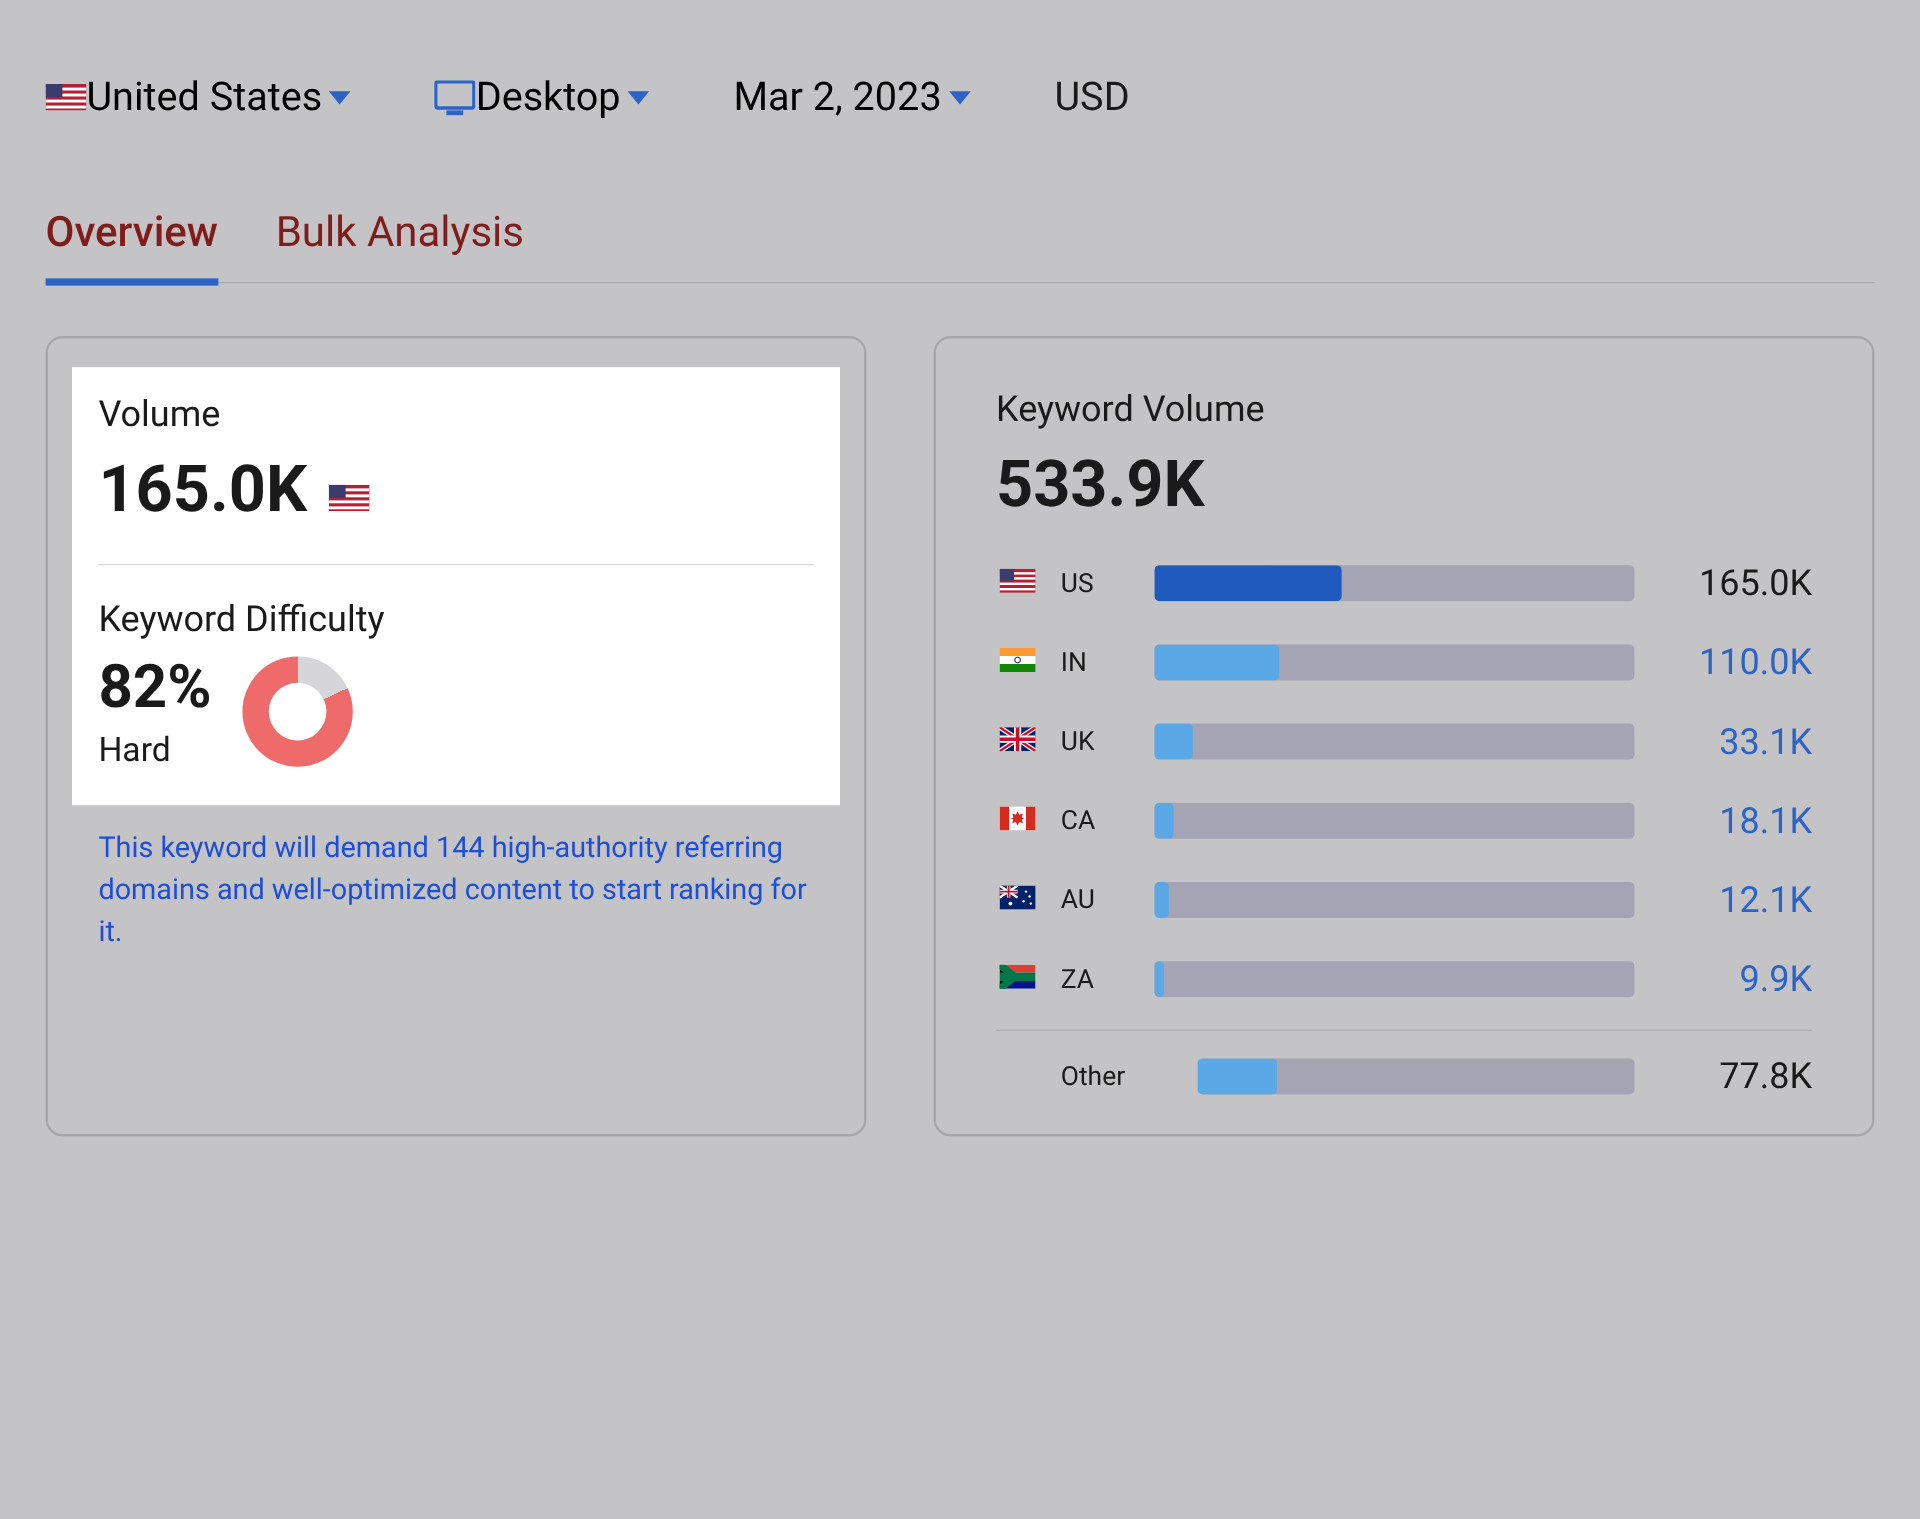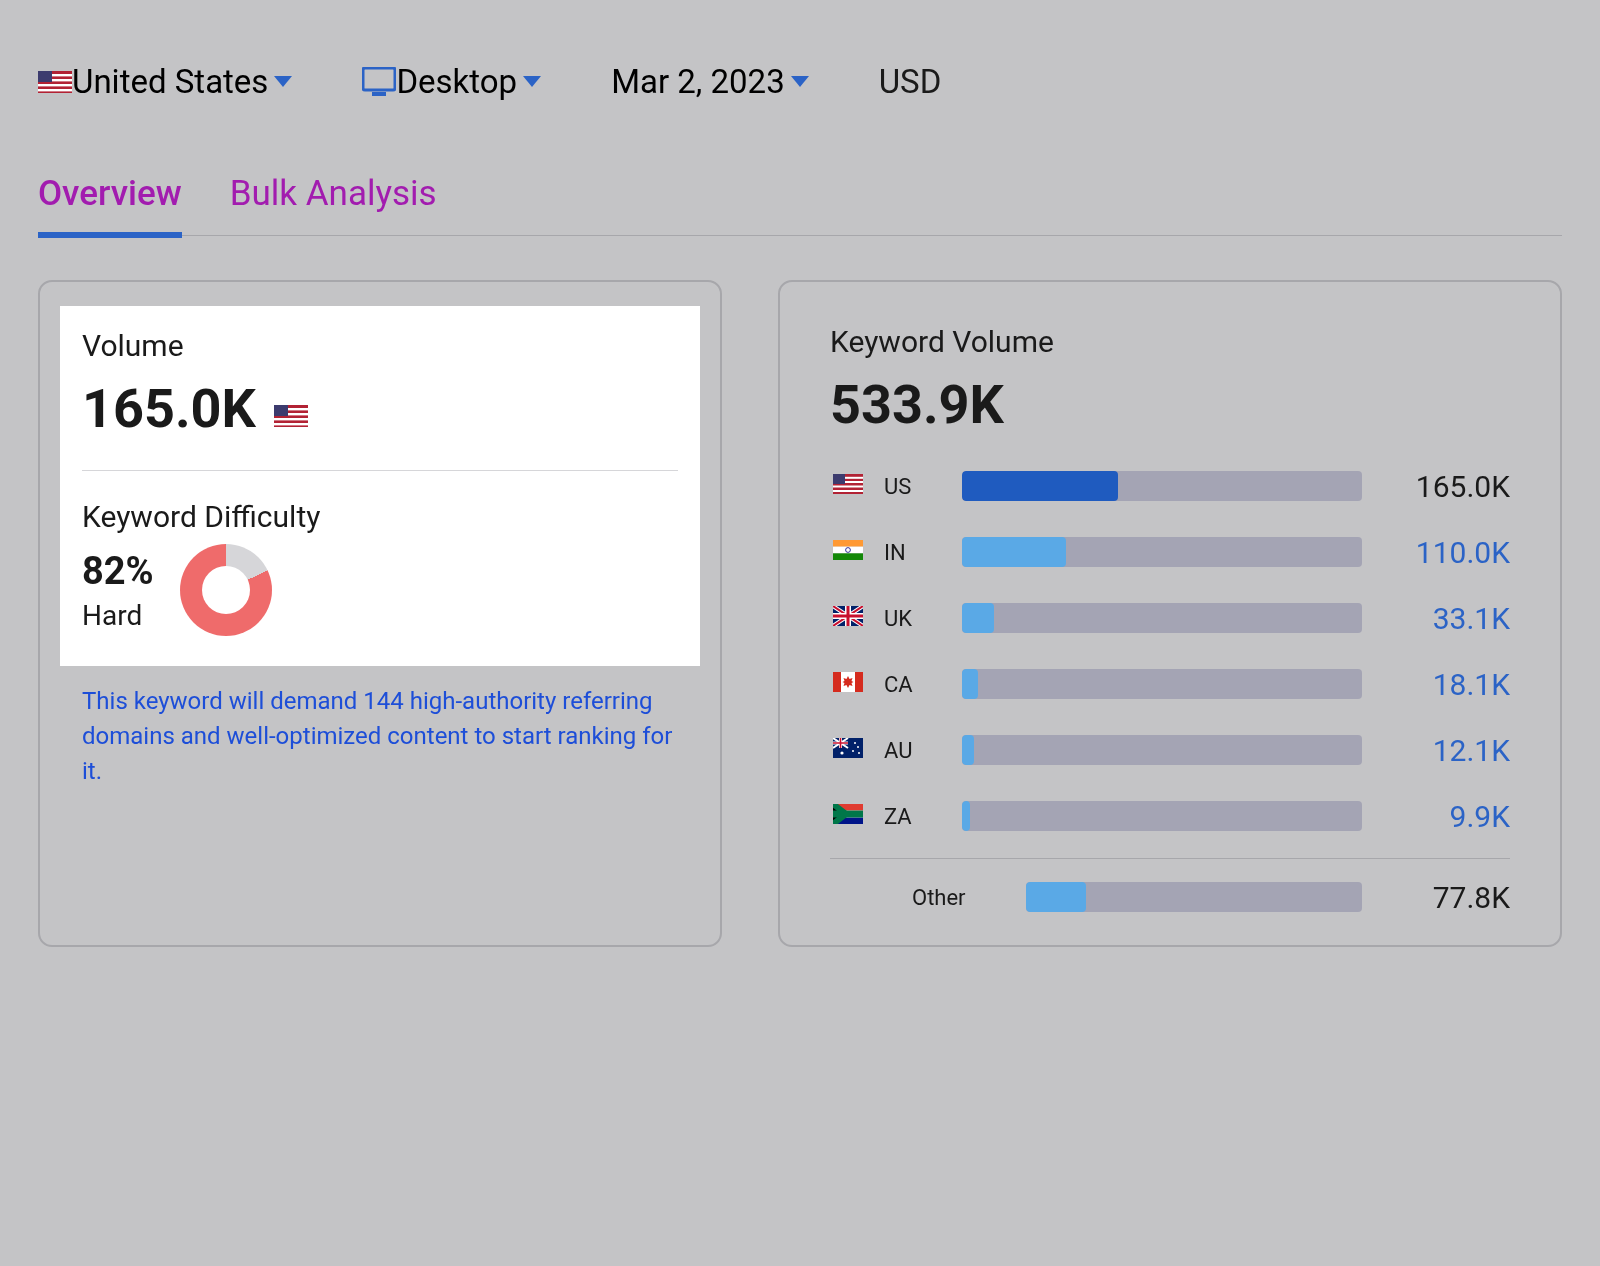--- a/index.html
+++ b/index.html
@@ -71,21 +71,21 @@
     font-size: 33px;
   }
   .tabs {
     display: flex;
     gap: 48px;
     margin-top: 72px;
     border-bottom: 1px solid #a7a7ab;
   }
   .tab {
     font-size: 35px;
-    color: #a21caf;
+    color: #7f1d1d;
     padding-bottom: 18px;
     cursor: pointer;
     font-weight: 400;
   }
   .tab.active {
     font-weight: 500;
     border-bottom: 6px solid #2b63c6;
     margin-bottom: -3px;
   }
   .cards {
@@ -126,21 +126,21 @@
     margin: 30px 0 28px 0;
   }
   .kd-row {
     display: flex;
     align-items: center;
     gap: 26px;
     margin-top: 10px;
   }
   .kd-left { display: flex; flex-direction: column; }
   .kd-value {
-    font-size: 38px;
+    font-size: 50px;
     font-weight: 700;
     color: #1a1a1a;
   }
   .kd-label {
     font-size: 28px;
     color: #1a1a1a;
     margin-top: 6px;
   }
   .donut {
     width: 92px;
@@ -377,21 +377,21 @@
             <span class="gv-code">ZA</span>
             <div class="gv-bar">
               <div class="gv-fill" style="width:2%;background:#5aa9e6;"></div>
             </div>
             <span class="gv-val">9.9K</span>
           </div>
         </div>
       <div class="gv-divider"></div>
       <div class="gv-row">
         <span class="gv-flag"></span>
-        <span class="gv-code" style="width:96px;margin-left:28px;">Other</span>
+        <span class="gv-code" style="width:96px;">Other</span>
         <div class="gv-bar">
           <div class="gv-fill" id="other-fill" style="width: 18%; background: rgb(90, 169, 230);"></div>
         </div>
         <span class="gv-val dark">77.8K</span>
       </div>
     </div>
 
   </div>
 </div>
 

